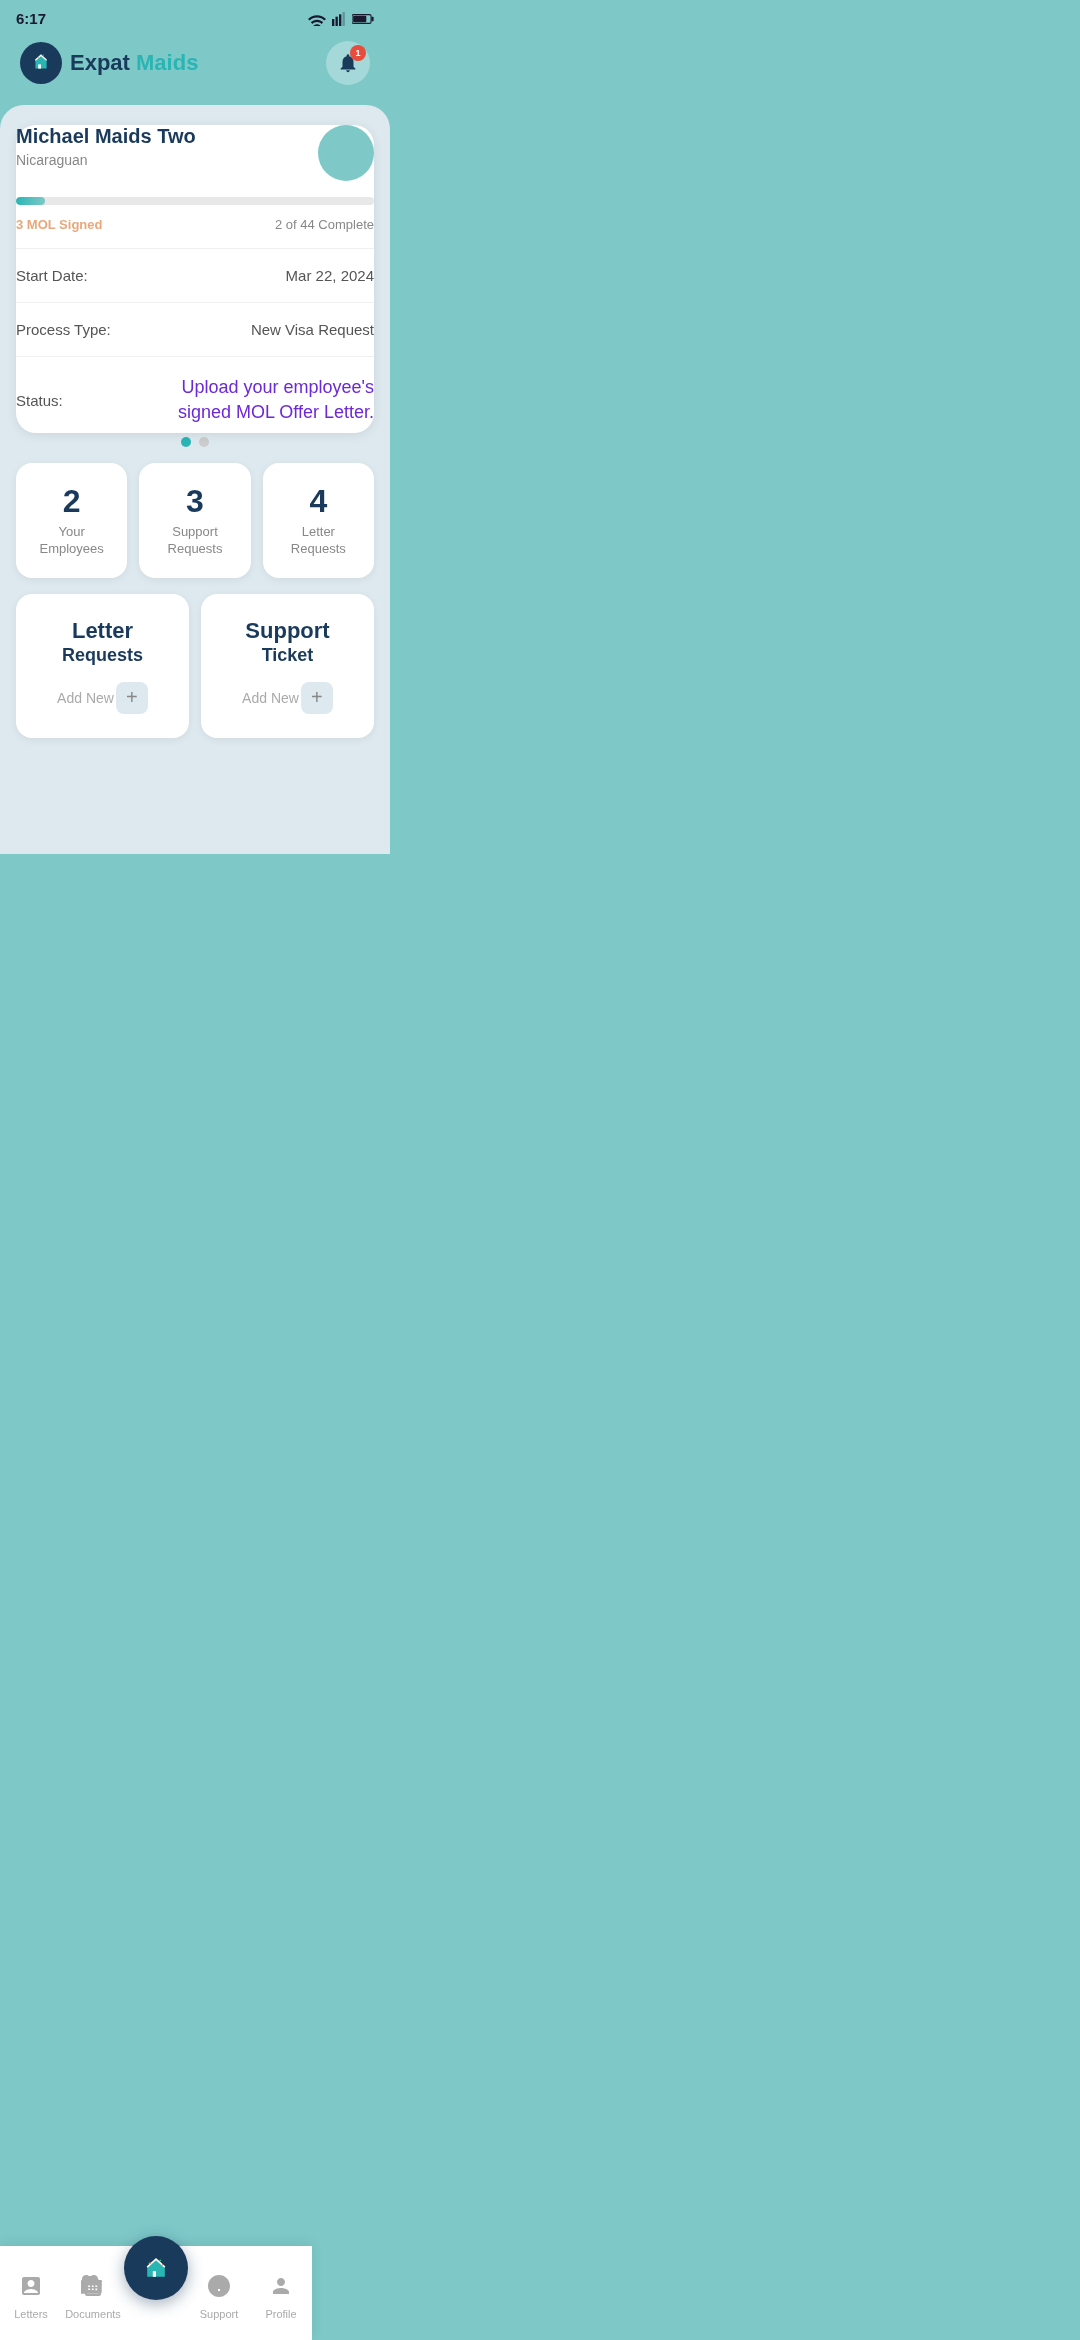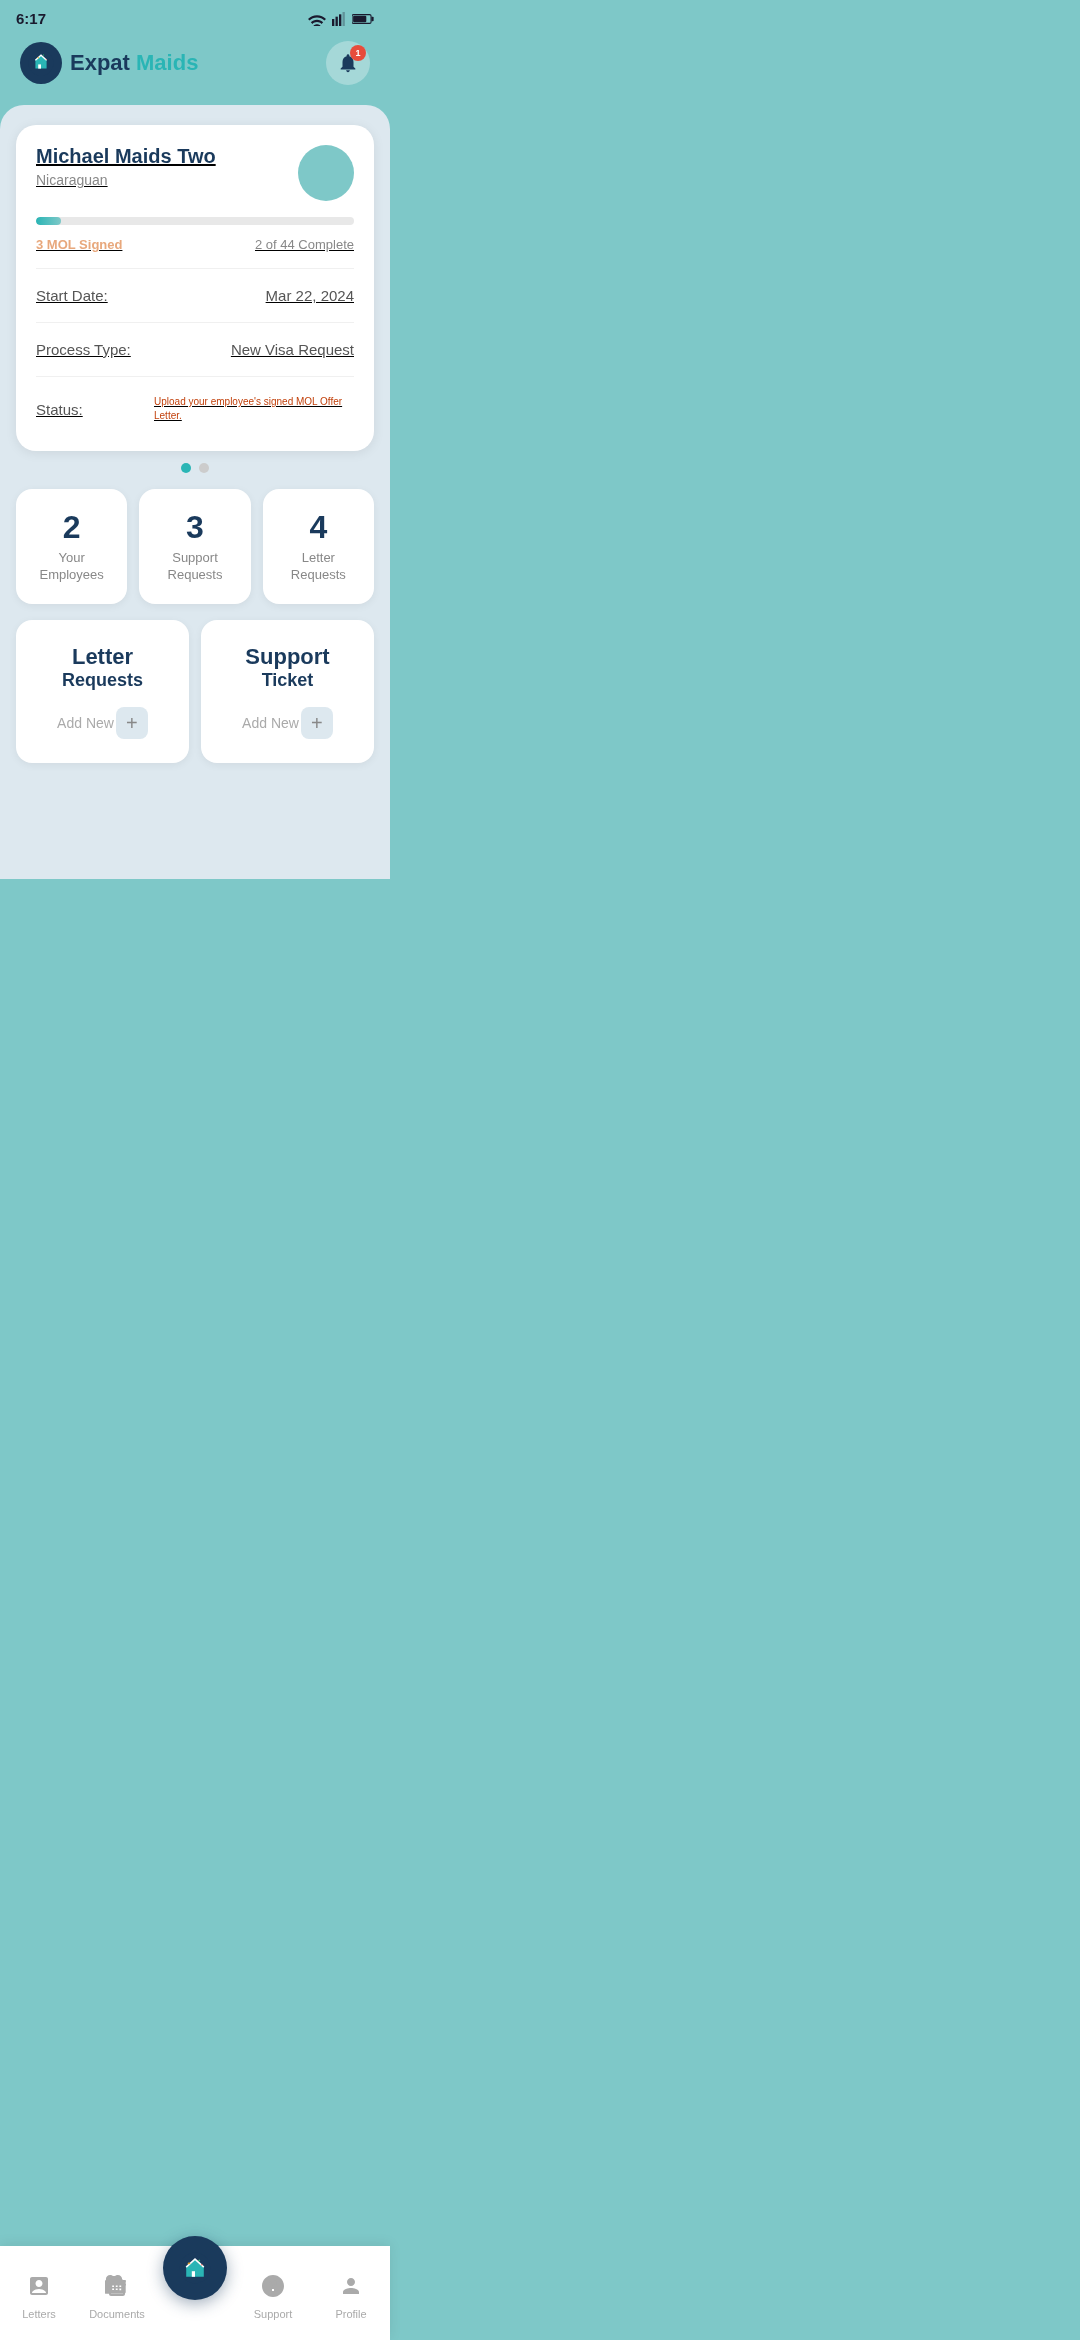--- a/index.html
+++ b/index.html
@@ -99,25 +99,23 @@
       background: #dde8ef;
       border-radius: 24px 24px 0 0;
       padding: 20px 16px 100px;
       min-height: 680px;
     }
 
     
     .card {
       background: white;
       border-radius: 20px;
-      padding: 20px;
-      margin-bottom: 12px;
+      margin-bottom: 4px;
       box-shadow: 0 2px 12px rgba(0,0,0,0.08);
       position: relative;
-      text-decoration: underline;
     }
     .card-header {
       display: flex;
       justify-content: space-between;
       align-items: flex-start;
       margin-bottom: 16px;
     }
     .card-name {
       font-size: 20px;
       font-weight: 700;
@@ -178,23 +176,23 @@
     }
     .detail-label {
       color: #555;
       font-size: 15px;
     }
     .detail-value {
       color: #555;
       font-size: 15px;
     }
     .detail-value-status {
-      color: #c2410c;
-      font-size: 10px;
-      text-align: left;
+      color: #6d28d9;
+      font-size: 18px;
+      text-align: right;
       max-width: 200px;
       line-height: 1.4;
     }
 
     
     .dots-container {
       display: flex;
       justify-content: center;
       gap: 8px;
       margin-bottom: 16px;
@@ -285,21 +283,21 @@
       cursor: pointer;
       font-size: 20px;
       color: #888;
     }
 
     
     .bottom-nav {
       position: fixed;
       bottom: 0;
       left: 0;
-      width: 390px;
+      width: 312px;
       background: white;
       display: flex;
       align-items: flex-end;
       justify-content: space-around;
       padding: 10px 0 20px;
       box-shadow: 0 -2px 12px rgba(0,0,0,0.08);
       z-index: 100;
     }
     .nav-item {
       display: flex;

